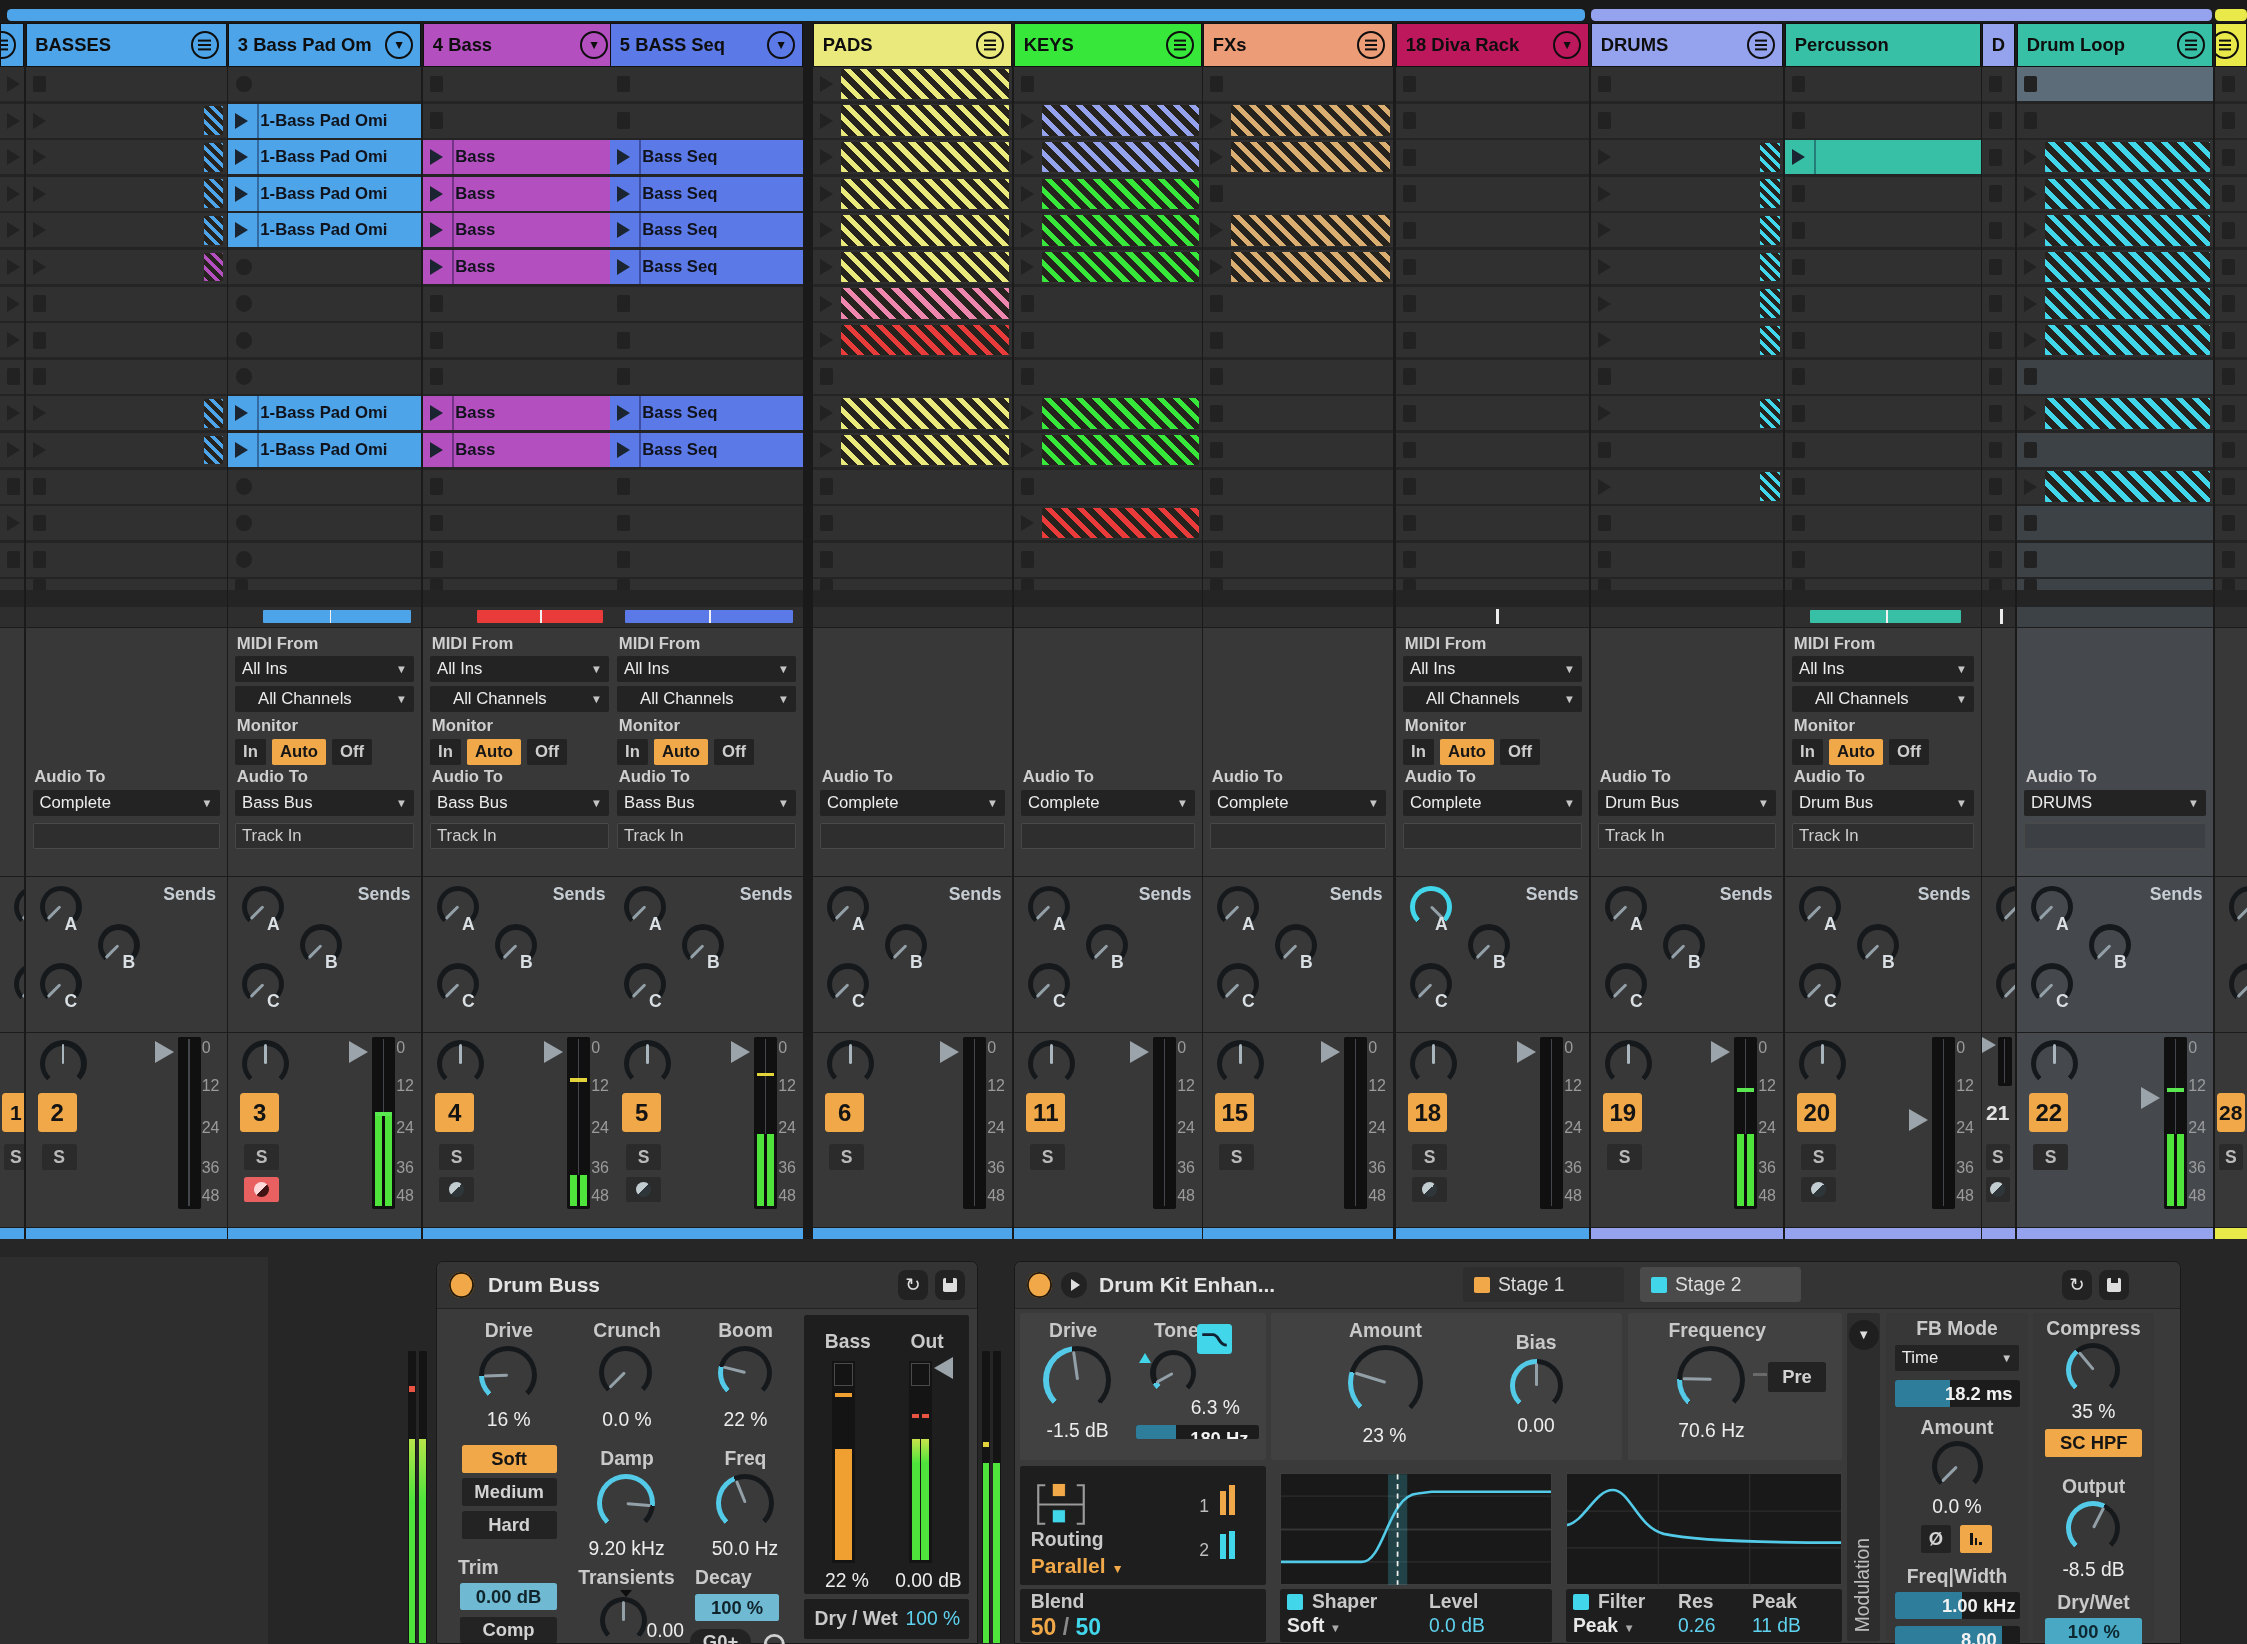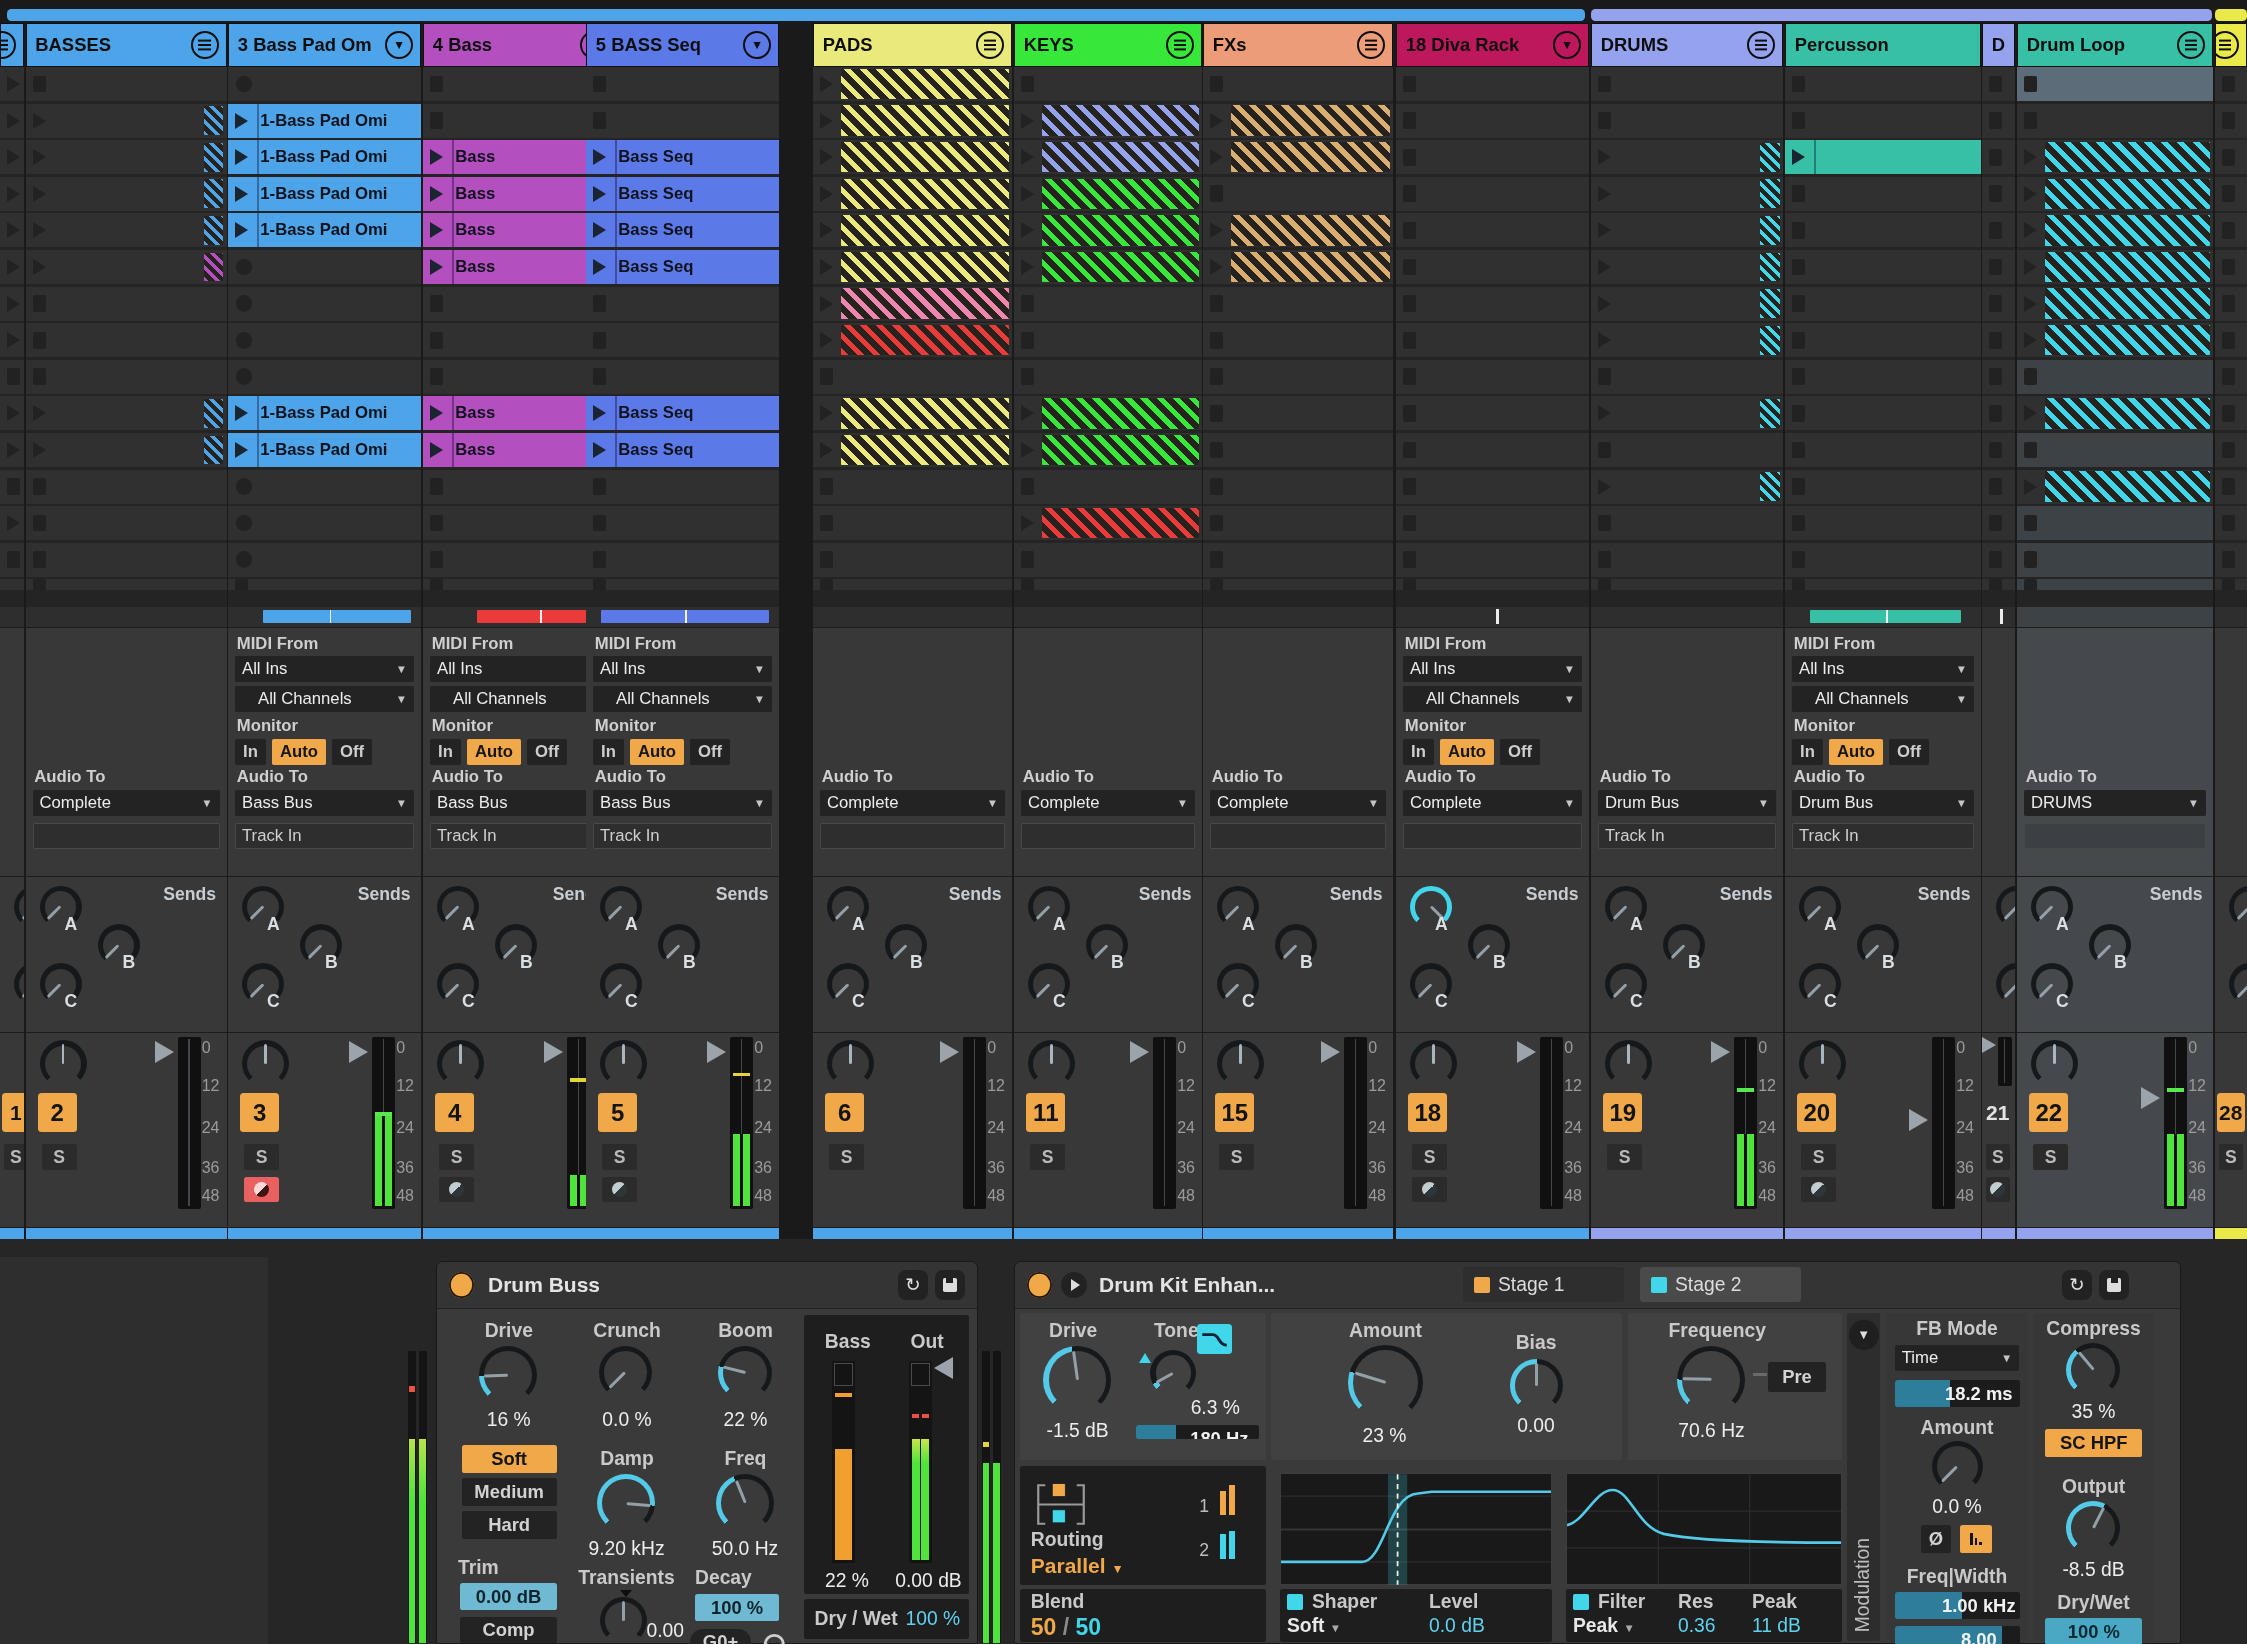--- a/index.html
+++ b/index.html
@@ -581,21 +581,21 @@
             <div class="mtick" style="top:24%;background:#e3d43c"></div>
           </div>
           <span class="scl" style="top:5.3px">0</span>
           <span class="scl" style="top:44px">12</span>
           <span class="scl" style="top:86px">24</span>
           <span class="scl" style="top:126px">36</span>
           <span class="scl" style="top:154px">48</span>
         </div>
         <div class="strip" style="background:#4da4e8"></div>
       </div>
-      <div class="track" style="left:586px;width:193px">
+      <div class="track" style="left:610px;width:193px">
         <div class="hdr" style="background:#5c79e8">
           <span class="hname">5 BASS Seq</span>
           <span class="hic arr">▼</span>
         </div>
         <div class="slots">
           <div class="slot">
             <div class="stopsq"></div>
           </div>
           <div class="slot">
             <div class="stopsq"></div>
@@ -1893,21 +1893,21 @@
           <line x1="104" y1="0" x2="104" y2="126" stroke="#2c2c2c" stroke-width="1.5"></line>
           <line x1="208" y1="0" x2="208" y2="126" stroke="#2c2c2c" stroke-width="1.5"></line>
           <path d="M0 58 C20 54 32 18 52 18 C72 18 80 60 110 68 C150 77 240 78 312 78" fill="none" stroke="#53cbe8" stroke-width="3"></path>
         </svg>
       </div>
       <div class="panel" style="left:551px;top:327px;width:276px;height:53px;background:#1e1e1e">
         <span class="abs" style="left:7px;top:5.3px;width:16px;height:16px;background:#41d6ea;border-radius:1.8px"></span>
         <span class="dlab abs" style="left:32px;top:1.8px;text-align:left">Filter</span>
         <span class="abs" style="left:7px;top:26px;font-size:19.3px;font-weight:bold;color:#e8e8e8"><span>Peak</span> <span style="font-size:11.4px;color:#aaa">▼</span></span>
         <span class="dlab abs" style="left:112px;top:1.8px;text-align:left">Res</span>
-        <span class="dval abs cyan" style="left:112px;top:26px;text-align:left">0.36</span>
+        <span class="dval abs cyan" style="left:112px;top:26px;text-align:left">0.26</span>
         <span class="dlab abs" style="left:186px;top:1.8px;text-align:left">Peak</span>
         <span class="dval abs cyan" style="left:186px;top:26px;text-align:left">11 dB</span>
       </div>
 
       <div class="panel" style="left:832px;top:51px;width:33px;height:328px;background:#2d2d2d">
         <span class="circbtn" style="left:1.8px;top:7px">▼</span>
         <span class="vlabel" style="left:5.3px;bottom:8.8px">Modulation</span>
       </div>
 
       <div class="panel" style="left:871px;top:51px;width:142px;height:328px;background:#373737">

